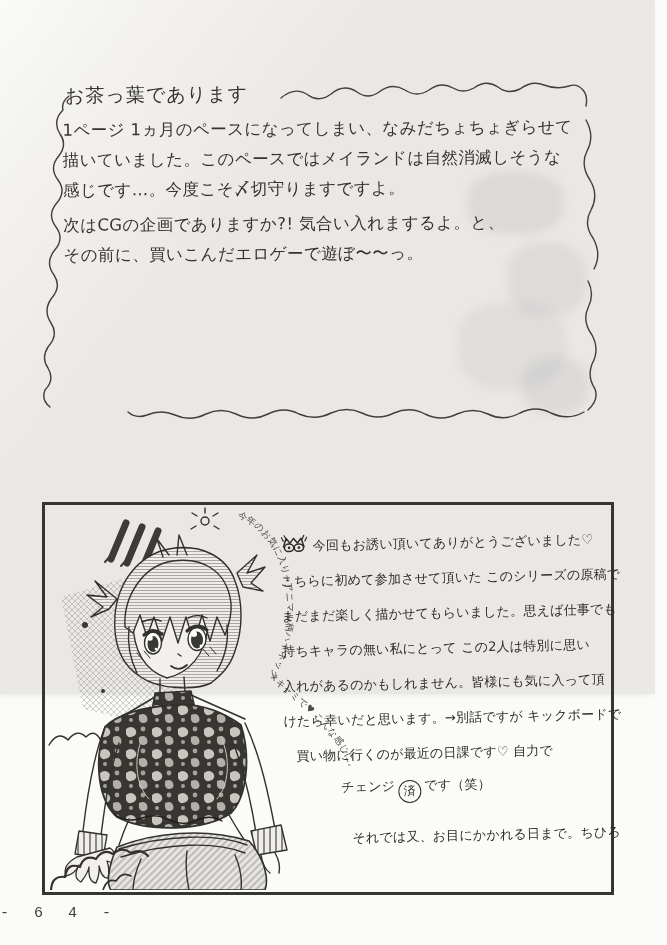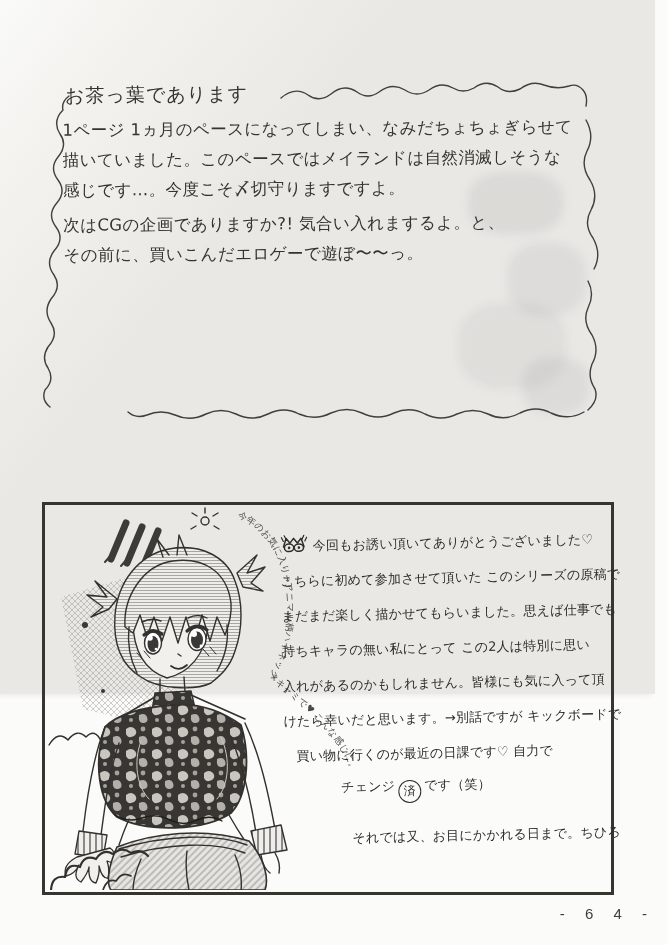--- a/index.html
+++ b/index.html
@@ -45,22 +45,22 @@
   .greeting .g-line:nth-child(7){margin-left:12px;}
   .greeting .g-line:nth-child(8){margin-left:56px;line-height:30px;}
   .greeting .g-line:nth-child(9){margin-left:66px;margin-top:16px;}
   .cat{vertical-align:-4px;margin-right:5px;}
   .circled{
     display:inline-flex;width:21px;height:21px;border:1.6px solid #2e2d2a;border-radius:50%;
     align-items:center;justify-content:center;font-size:12px;margin:0 3px;vertical-align:-5px;
   }
   
   .page-number{
-    position:absolute;left:0;top:905px;width:655px;text-align:right;
-    font-family:Liberation Sans, sans-serif;font-size:15px;letter-spacing:8px;color:#403e3a;
+    position:absolute;left:0;top:905px;width:655px;text-align:left;
+    font-family:Liberation Mono, monospace;font-size:15px;letter-spacing:8px;color:#403e3a;
   }
   svg .ink{stroke:#33312d;stroke-width:1.4;fill:none;stroke-linecap:round;stroke-linejoin:round;}
 </style>
 </head>
 <body>
 
 <div class="page">
 
   <div class="ghost g1"></div>
   <div class="ghost g2"></div>

